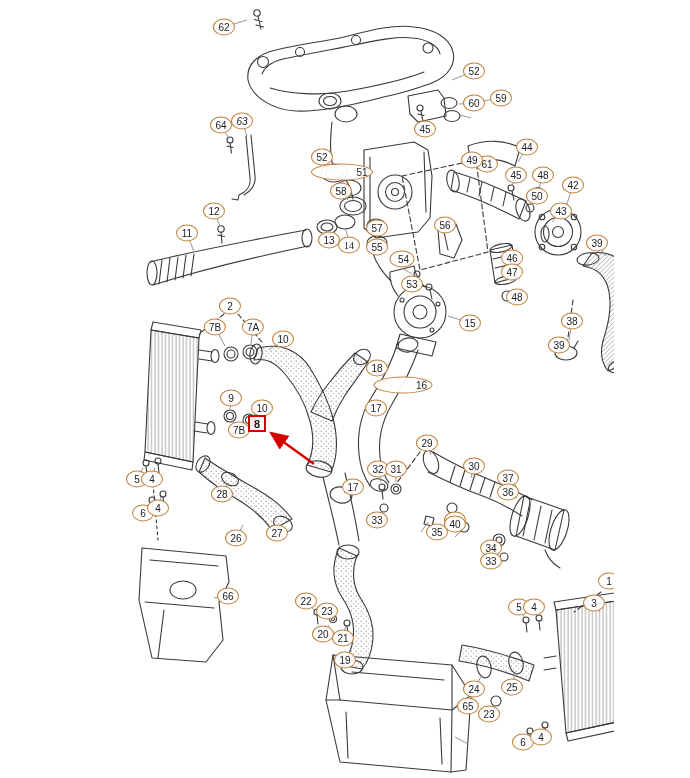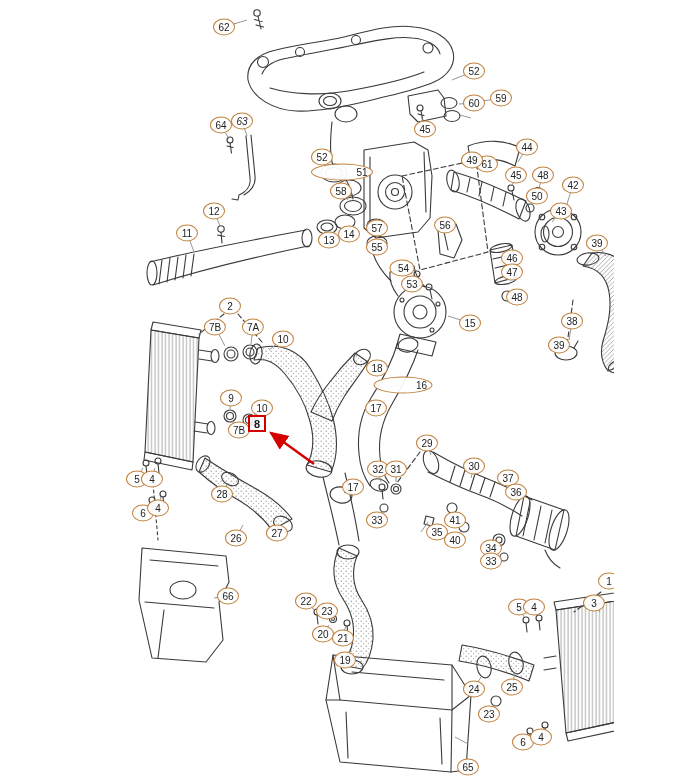--- a/index.html
+++ b/index.html
@@ -411,26 +411,26 @@
       <div class="callout" style="left: 472px; top: 160px;">49</div>
       <div class="callout" style="left: 516px; top: 175px;">45</div>
       <div class="callout" style="left: 543px; top: 175px;">48</div>
       <div class="callout" style="left: 341px; top: 191px;">58</div>
       <div class="callout" style="left: 537px; top: 196px;">50</div>
       <div class="callout" style="left: 573px; top: 185px;">42</div>
       <div class="callout" style="left: 214px; top: 211px;">12</div>
       <div class="callout" style="left: 561px; top: 211px;">43</div>
       <div class="callout" style="left: 377px; top: 228px;">57</div>
       <div class="callout" style="left: 329px; top: 240px;">13</div>
-      <div class="callout" style="left: 349px; top: 234px;">14</div>
+      <div class="callout" style="left: 349px; top: 245px; font-family: Liberation Serif, serif;">14</div>
       <div class="callout" style="left: 377px; top: 247px;">55</div>
       <div class="callout" style="left: 187px; top: 233px;">11</div>
       <div class="callout" style="left: 445px; top: 225px;">56</div>
       <div class="callout" style="left: 597px; top: 243px;">39</div>
-      <div class="callout" style="left: 402px; top: 268px; padding-left: 7px;">54</div>
+      <div class="callout" style="left: 402px; top: 259px; padding-left: 7px;">54</div>
       <div class="callout" style="left: 512px; top: 258px;">46</div>
       <div class="callout" style="left: 412px; top: 284px;">53</div>
       <div class="callout" style="left: 512px; top: 272px;">47</div>
       <div class="callout" style="left: 517px; top: 297px;">48</div>
       <div class="callout" style="left: 470px; top: 323px;">15</div>
       <div class="callout" style="left: 230px; top: 306px;">2</div>
       <div class="callout" style="left: 215px; top: 327px;">7B</div>
       <div class="callout" style="left: 253px; top: 327px;">7A</div>
       <div class="callout" style="left: 283px; top: 339px;">10</div>
       <div class="callout" style="left: 572px; top: 321px;">38</div>
@@ -441,49 +441,49 @@
       <div class="callout" style="left: 262px; top: 408px;">10</div>
       <div class="callout" style="left: 376px; top: 408px;">17</div>
       <div class="callout" style="left: 239px; top: 430px;">7B</div>
       <div class="callout" style="left: 427px; top: 443px;">29</div>
       <div class="callout" style="left: 137px; top: 479px;">5</div>
       <div class="callout" style="left: 152px; top: 479px;">4</div>
       <div class="callout" style="left: 378px; top: 469px;">32</div>
       <div class="callout" style="left: 396px; top: 469px;">31</div>
       <div class="callout" style="left: 474px; top: 466px;">30</div>
       <div class="callout" style="left: 508px; top: 478px;">37</div>
-      <div class="callout" style="left: 508px; top: 492px; margin-left: 8px;">36</div>
+      <div class="callout" style="left: 508px; top: 492px;">36</div>
       <div class="callout" style="left: 143px; top: 513px;">6</div>
       <div class="callout" style="left: 158px; top: 508px;">4</div>
       <div class="callout" style="left: 222px; top: 494px;">28</div>
       <div class="callout" style="left: 353px; top: 487px;">17</div>
       <div class="callout" style="left: 377px; top: 520px;">33</div>
       <div class="callout" style="left: 437px; top: 532px;">35</div>
       <div class="callout" style="left: 455px; top: 520px;">41</div>
-      <div class="callout" style="left: 455px; top: 540px;">40</div>
+      <div class="callout" style="left: 455px; top: 524px;">40</div>
       <div class="callout" style="left: 491px; top: 548px;">34</div>
       <div class="callout" style="left: 491px; top: 561px;">33</div>
       <div class="callout" style="left: 236px; top: 538px;">26</div>
       <div class="callout" style="left: 277px; top: 533px;">27</div>
       <div class="callout" style="left: 609px; top: 581px;">1</div>
       <div class="callout" style="left: 594px; top: 603px;">3</div>
       <div class="callout" style="left: 306px; top: 601px;">22</div>
       <div class="callout" style="left: 327px; top: 611px;">23</div>
       <div class="callout" style="left: 519px; top: 607px;">5</div>
       <div class="callout" style="left: 534px; top: 607px;">4</div>
       <div class="callout" style="left: 228px; top: 596px;">66</div>
       <div class="callout" style="left: 323px; top: 634px;">20</div>
       <div class="callout" style="left: 343px; top: 638px;">21</div>
       <div class="callout" style="left: 345px; top: 660px;">19</div>
       <div class="callout" style="left: 474px; top: 689px;">24</div>
       <div class="callout" style="left: 512px; top: 687px;">25</div>
       <div class="callout" style="left: 489px; top: 714px;">23</div>
       <div class="callout" style="left: 523px; top: 742px;">6</div>
       <div class="callout" style="left: 541px; top: 737px;">4</div>
-      <div class="callout" style="left: 468px; top: 767px;">65</div>
+      <div class="callout" style="left: 468px; top: 706px;">65</div>
     </div>
 
   <div id="highlight-box" style="left: 248px; top: 415px; width: 18px; height: 17px;">8</div>
 
   <svg id="overlay" width="690" height="778" viewBox="0 0 690 778">
     <defs>
       <marker id="ah" markerWidth="9" markerHeight="8" refX="7" refY="3.5" orient="auto">
         <path d="M0,0 L8,3.5 L0,7 Z" style="fill:var(--highlight,#d40000)"></path>
       </marker>
     </defs>

